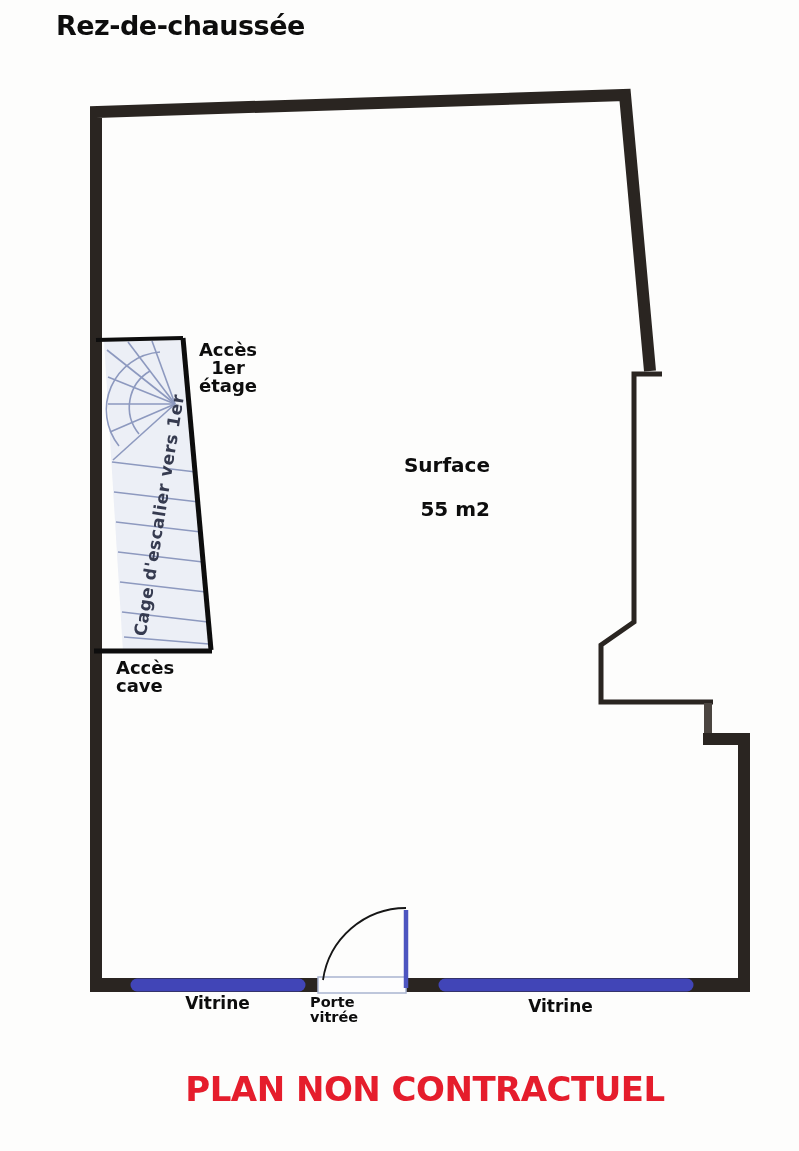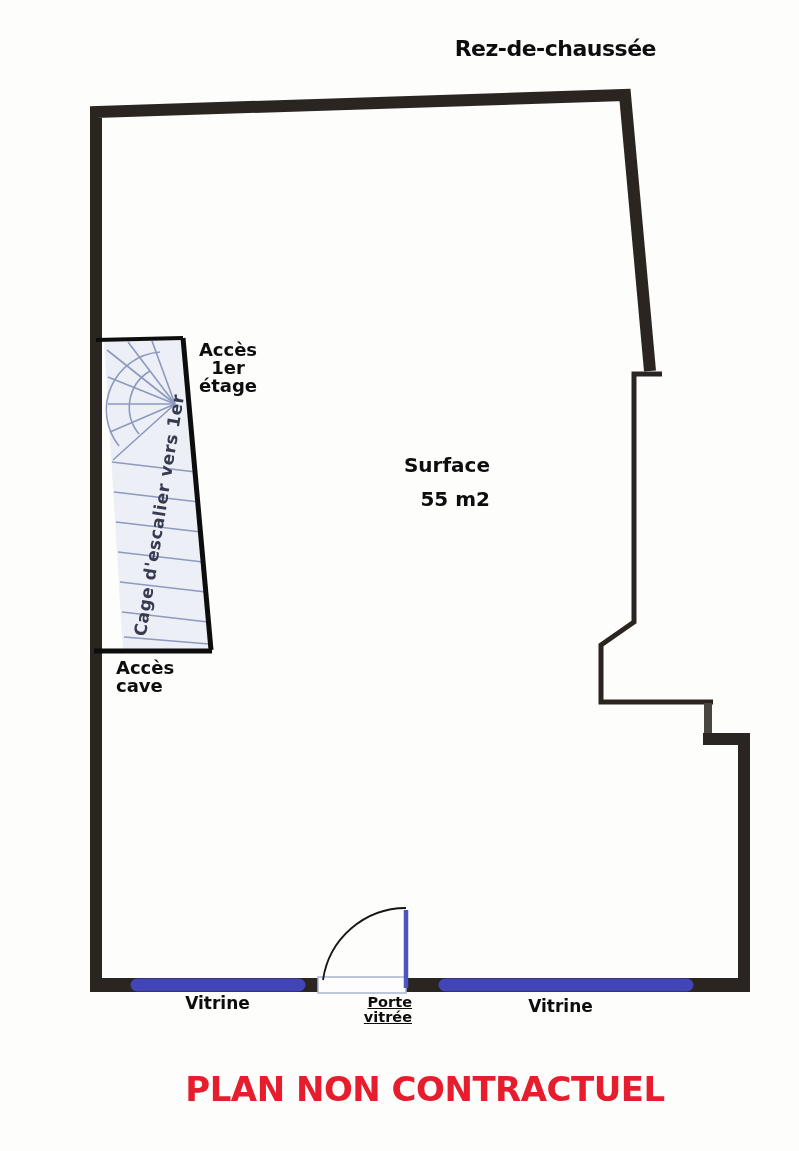--- a/index.html
+++ b/index.html
@@ -29,32 +29,32 @@
   .bar-blue{stroke:var(--vitrine-blue);stroke-width:13;stroke-linecap:round;fill:none;}
   .stair-poly{fill:var(--stair-fill);}
   .stair-border-top{stroke:var(--ink);stroke-width:4;fill:none;}
   .stair-border{stroke:var(--ink);stroke-width:5;fill:none;}
   .tread{stroke:var(--stair-line);stroke-width:1.6;fill:none;}
   .door-leaf{stroke:var(--door-blue);stroke-width:4.5;fill:none;}
   .door-arc{stroke:#161616;stroke-width:1.8;fill:none;}
   .threshold{fill:#fdfdfe;stroke:var(--threshold-border);stroke-width:1.5;}
 
   .txt{position:absolute;font-weight:bold;color:var(--ink);}
-  .title{top:36px;left:56px;width:600px;text-align:right;font-size:22px;letter-spacing:-0.5px;}
+  .title{top:10px;left:56px;width:600px;text-align:left;font-size:27px;letter-spacing:-0.5px;}
   .access-first{top:341px;left:180px;width:96px;text-align:center;font-size:18px;line-height:18px;}
   .access-cellar{top:659px;left:116px;text-align:left;font-size:18px;line-height:18px;}
   .surface{top:454px;left:290px;width:200px;text-align:right;font-size:20px;line-height:23px;}
-  .surface .area{margin-top:11px;}
+  .surface .area{margin-top:21px;}
   .stair-label{
     top:505px;left:24px;width:270px;text-align:center;
     font-size:17px;letter-spacing:0.6px;color:var(--stair-text);
     transform:rotate(-81deg);transform-origin:center center;
   }
   .vitrine-left{top:993px;left:155px;width:125px;text-align:center;font-size:17px;}
-  .porte{top:995px;left:310px;width:102px;text-align:right;font-size:14.5px;line-height:14.5px;text-decoration:underline;}
+  .porte{top:995px;left:310px;width:102px;text-align:left;font-size:14.5px;line-height:14.5px;}
   .vitrine-right{top:996px;left:498px;width:125px;text-align:center;font-size:17px;}
   .disclaimer{top:1069px;left:105px;width:640px;text-align:center;font-size:34px;color:var(--accent-red);letter-spacing:-0.5px;}
 </style>
 </head>
 <body>
 
 <svg class="plan-svg" viewBox="0 0 799 1151">
 
   <path class="w-thick" d="M 96 992 L 96 112 L 625 95 L 650 371"></path>
 

